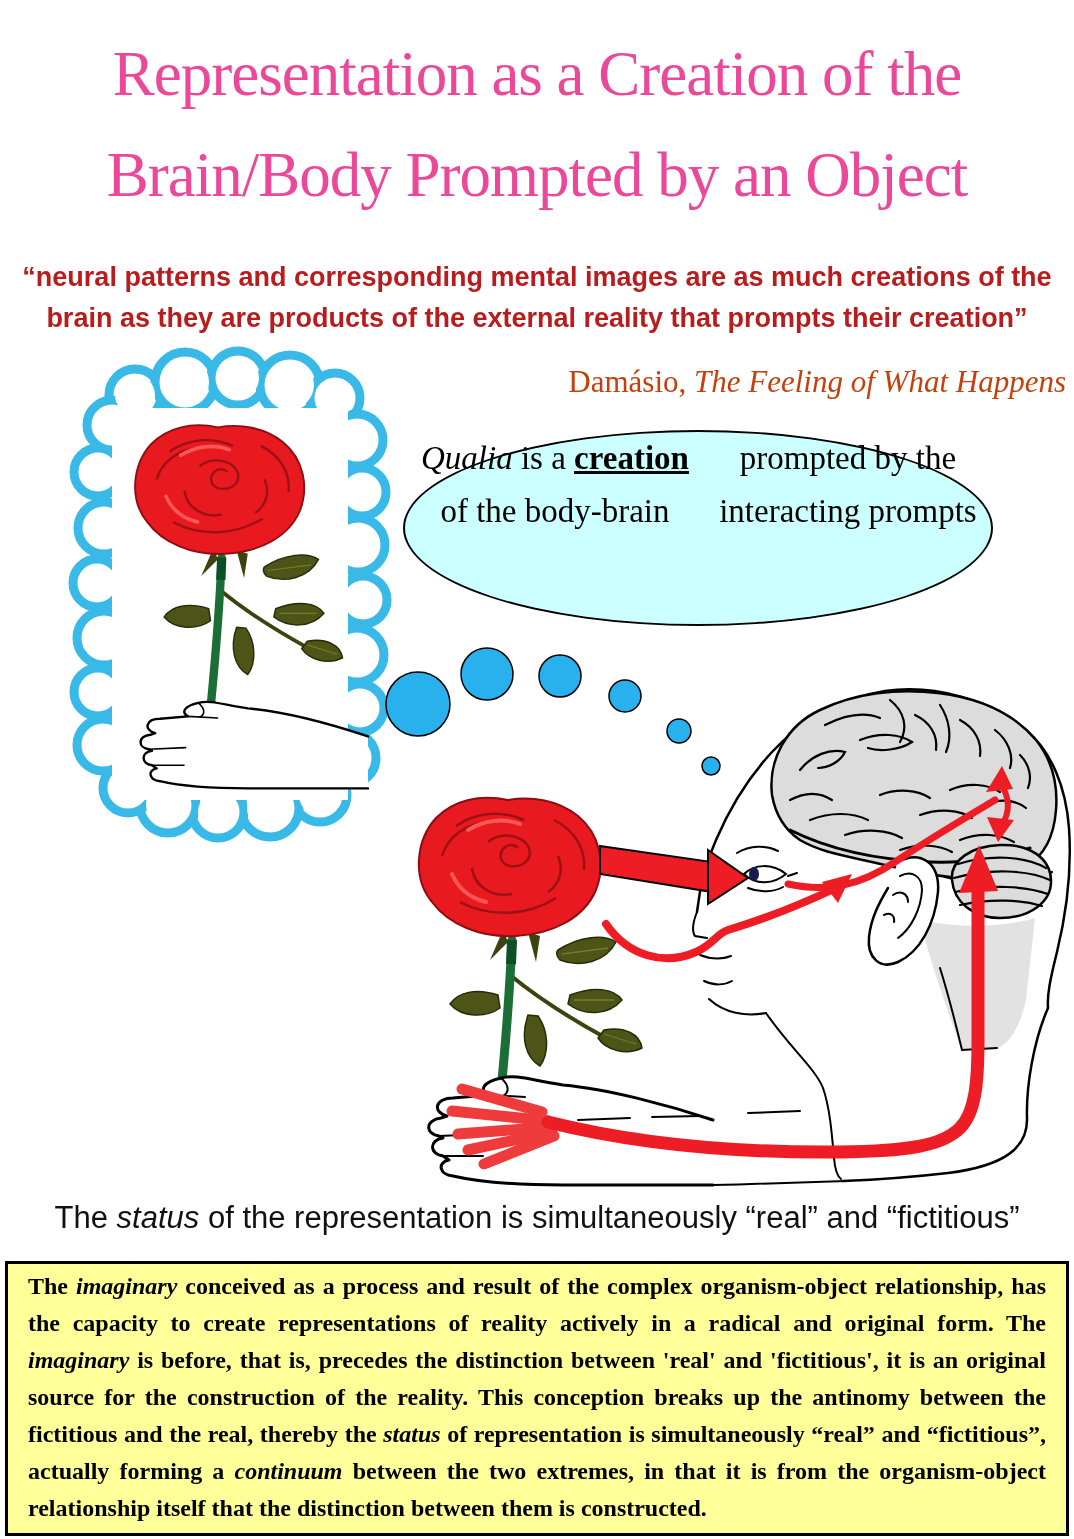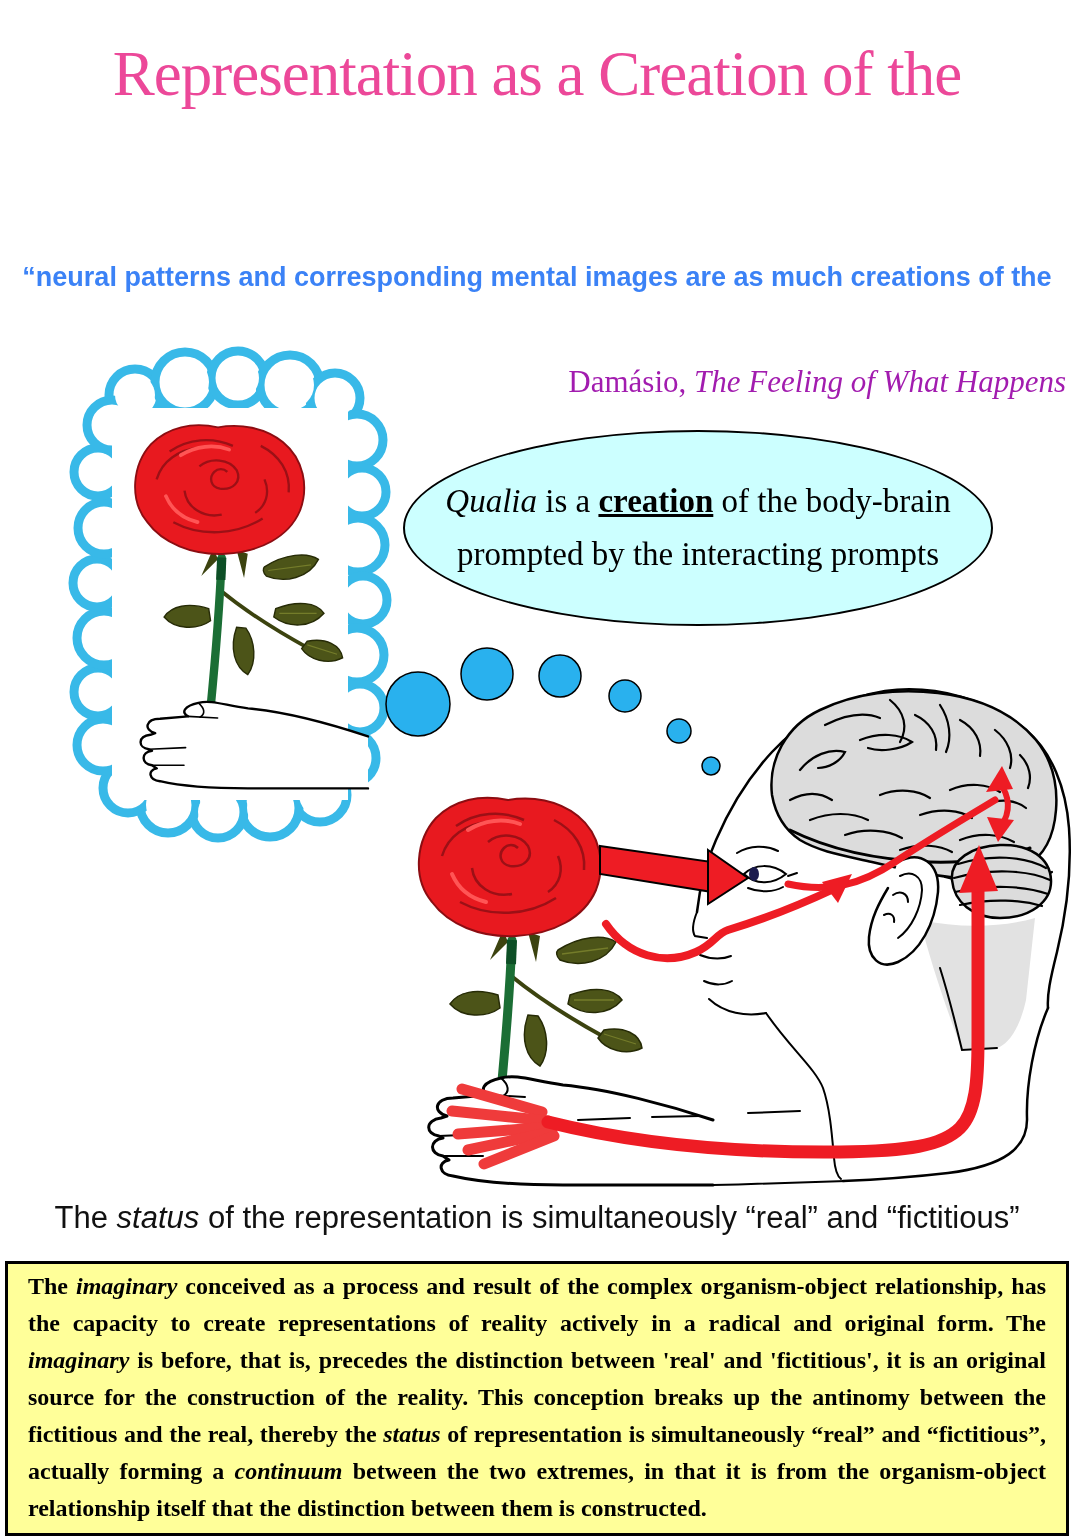--- a/index.html
+++ b/index.html
@@ -4,25 +4,25 @@
 <style>
   html,body{margin:0;padding:0;background:#fff;}
   .slide{position:relative;width:1074px;height:1539px;background:#fff;overflow:hidden;
          font-family:"Liberation Serif", serif;}
   .it{font-style:italic;}
   .bd{font-weight:bold;}
   .un{text-decoration:underline;}
   .abs{position:absolute;}
   .title{top:24px;left:0;right:0;text-align:center;color:#ec4899;
          font-family:"Liberation Serif", serif;font-size:63px;line-height:101px;letter-spacing:-1px;}
-  .quote{top:257px;left:0;right:0;text-align:center;color:#3b82f6;
+  .quote{top:257px;left:0;right:0;text-align:center;color:#b91c1c;
          font-family:"Liberation Sans", sans-serif;font-weight:bold;font-size:27px;line-height:41px;}
-  .attribution{top:364px;right:8px;color:#a21caf;font-size:31px;font-family:"Liberation Serif", serif;margin-left:40px;}
+  .attribution{top:364px;right:8px;color:#c2410c;font-size:31px;font-family:"Liberation Serif", serif;margin-left:40px;}
   .bubble{left:403px;top:430px;width:586px;height:192px;background:var(--bubble-fill,#ccffff);
-          border:2px solid #000;border-radius:50%;display:flex;flex-direction:column;
+          border:2px solid #000;border-radius:50%;display:flex;flex-direction:row;
           justify-content:center;text-align:center;font-size:33px;line-height:53px;color:#000;}
   .status{top:1200px;left:0;right:0;text-align:center;color:#111;
           font-family:"Liberation Sans", sans-serif;font-size:31px;}
   .box{left:5px;right:5px;top:1261px;background:var(--box-bg,#ffff99);border:3px solid #000;
        padding:4px 20px 6px;font-family:"Liberation Serif", serif;font-weight:bold;
        font-size:24px;line-height:37px;text-align:justify;color:#000;}
   svg.art{position:absolute;left:0;top:0;}
   .cloudline{fill:#fff;stroke:var(--cloud-blue,#38b9e8);stroke-width:9;}
   .cloudfill{fill:#fff;stroke:none;}
   .dot{fill:var(--dot-blue,#29b1ee);stroke:#000;stroke-width:1.5;}
@@ -240,24 +240,26 @@
           <path d="M484 1164 L554 1136"></path>
         </g>
         <path class="redline" style="stroke-width:13" d="M548 1122 C640 1145 740 1153 840 1152 C908 1151 942 1146 960 1128 C976 1112 978 1080 978 1040 L978 892"></path>
         <polygon class="redfill" points="979,845 959,893 998,891"></polygon>
       </g>
     </g>
   </svg>
 
   <div class="abs title">
     <div>Representation as a Creation of the</div>
+    <div>Brain/Body Prompted by an Object</div>
   </div>
 
   <div class="abs quote">
     <div>“neural patterns and corresponding mental images are as much creations of the</div>
+    <div>brain as they are products of the external reality that prompts their creation”</div>
   </div>
 
   <div class="abs attribution"><span>Damásio, </span><span class="it">The Feeling of What Happens</span></div>
 
   <div class="abs bubble">
     <div><span class="it">Qualia</span><span> is a </span><span class="bd un">creation</span><span> of the body-brain</span></div>
     <div><span>prompted by the interacting prompts</span></div>
   </div>
 
   <div class="abs status"><span>The </span><span class="it">status</span><span> of the representation is simultaneously “real” and “fictitious”</span></div>

